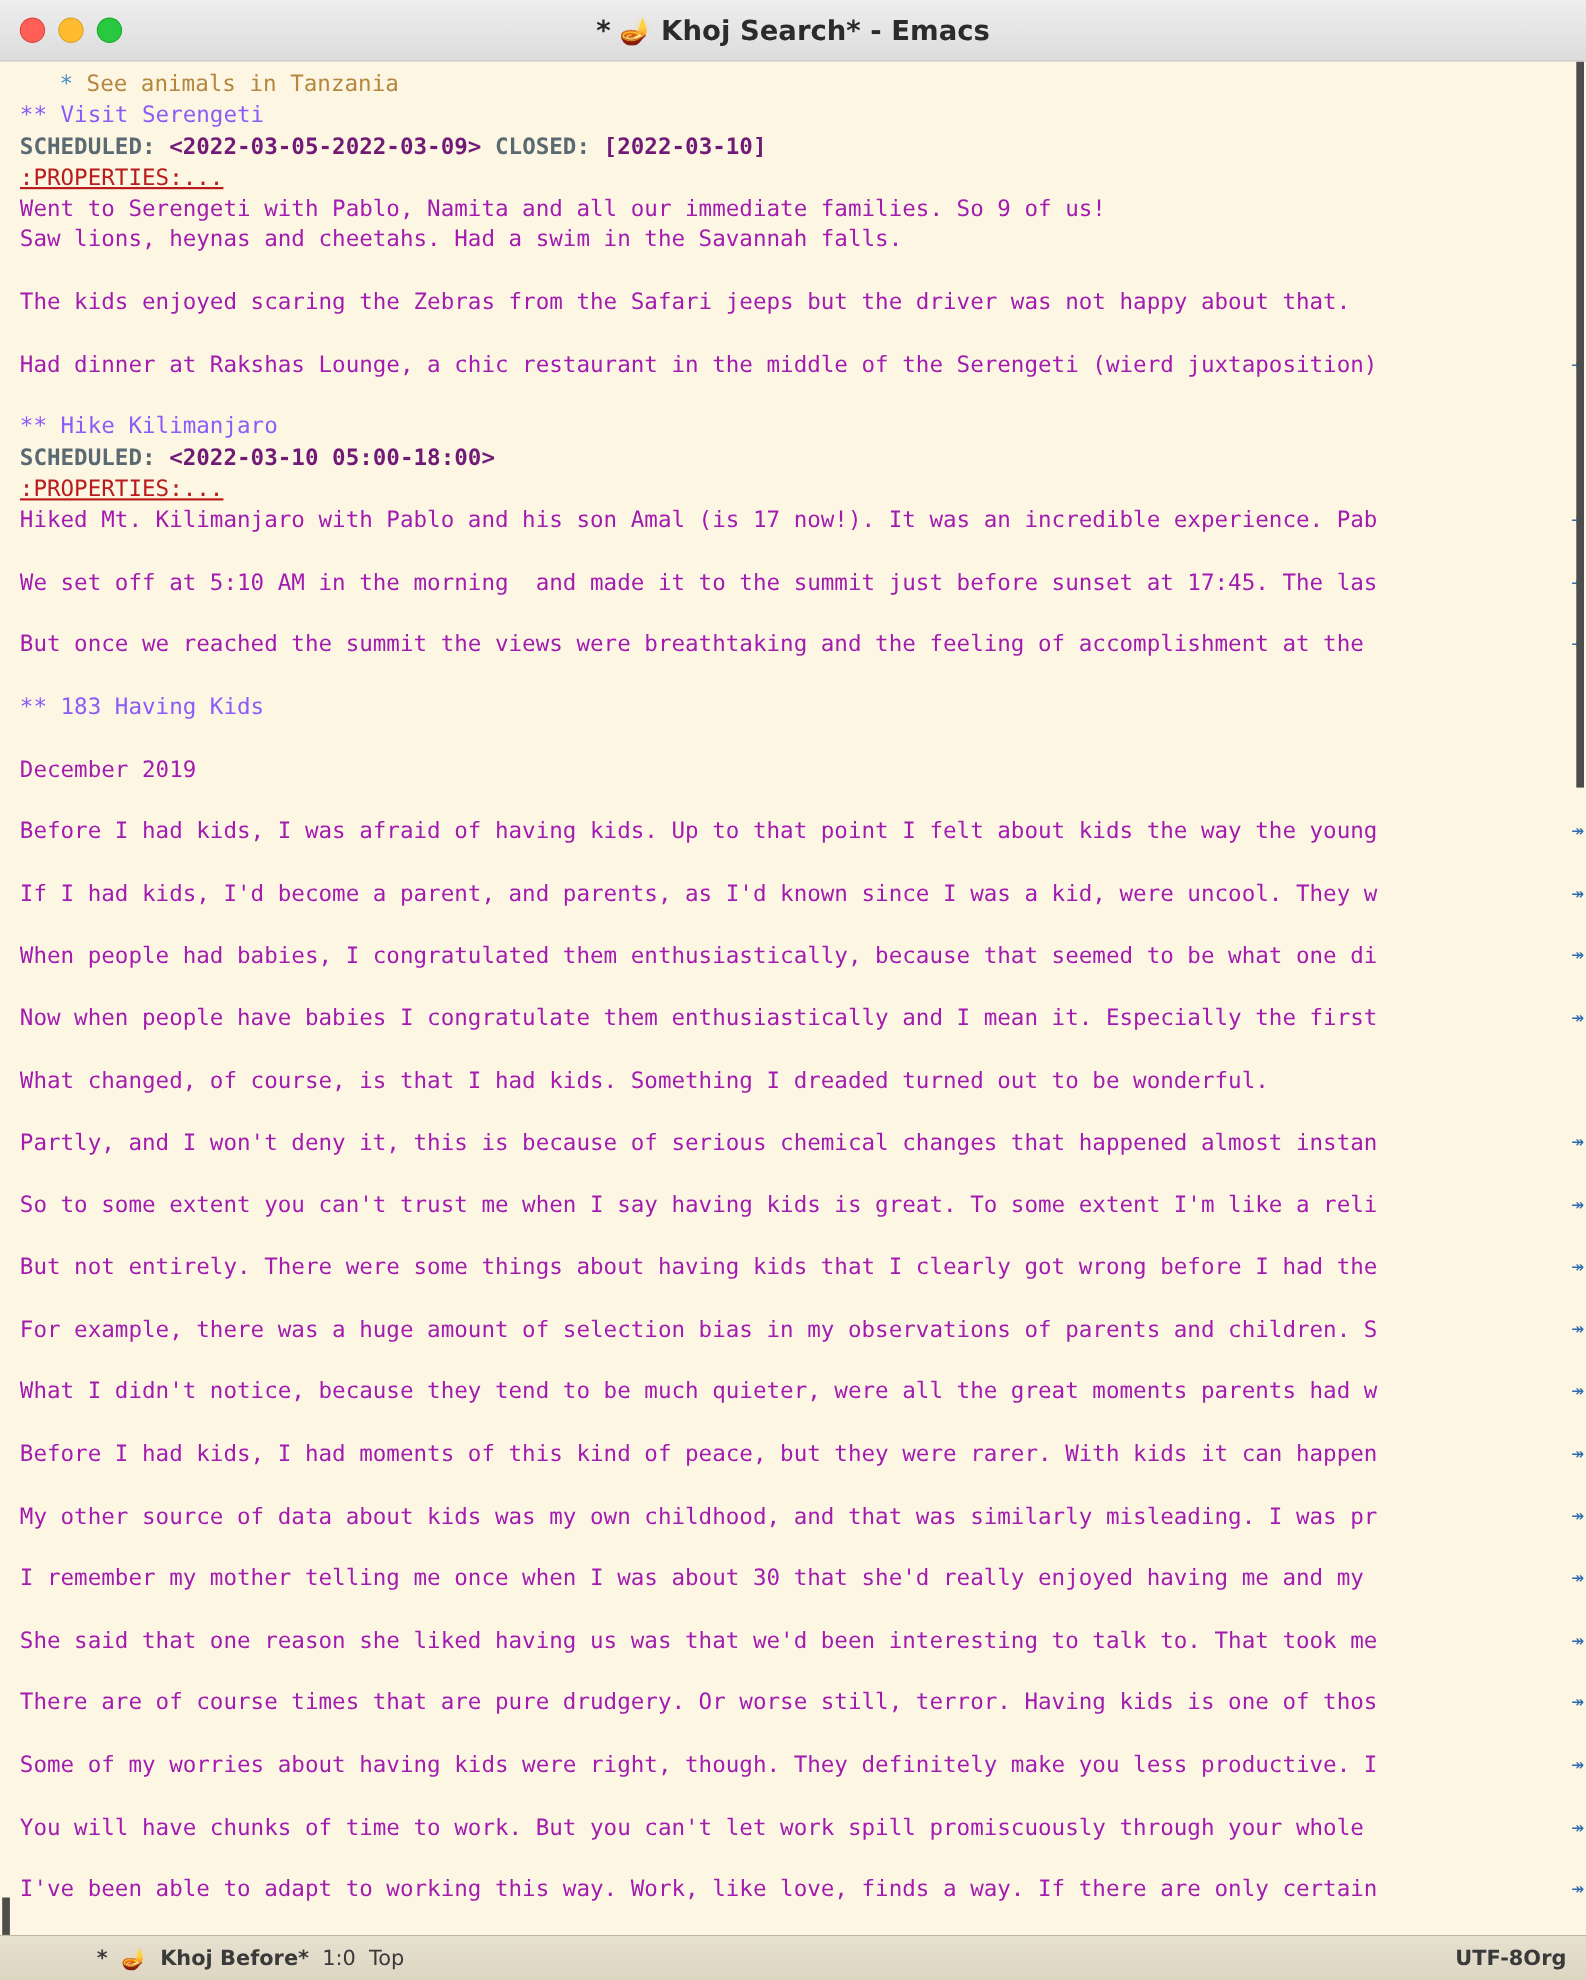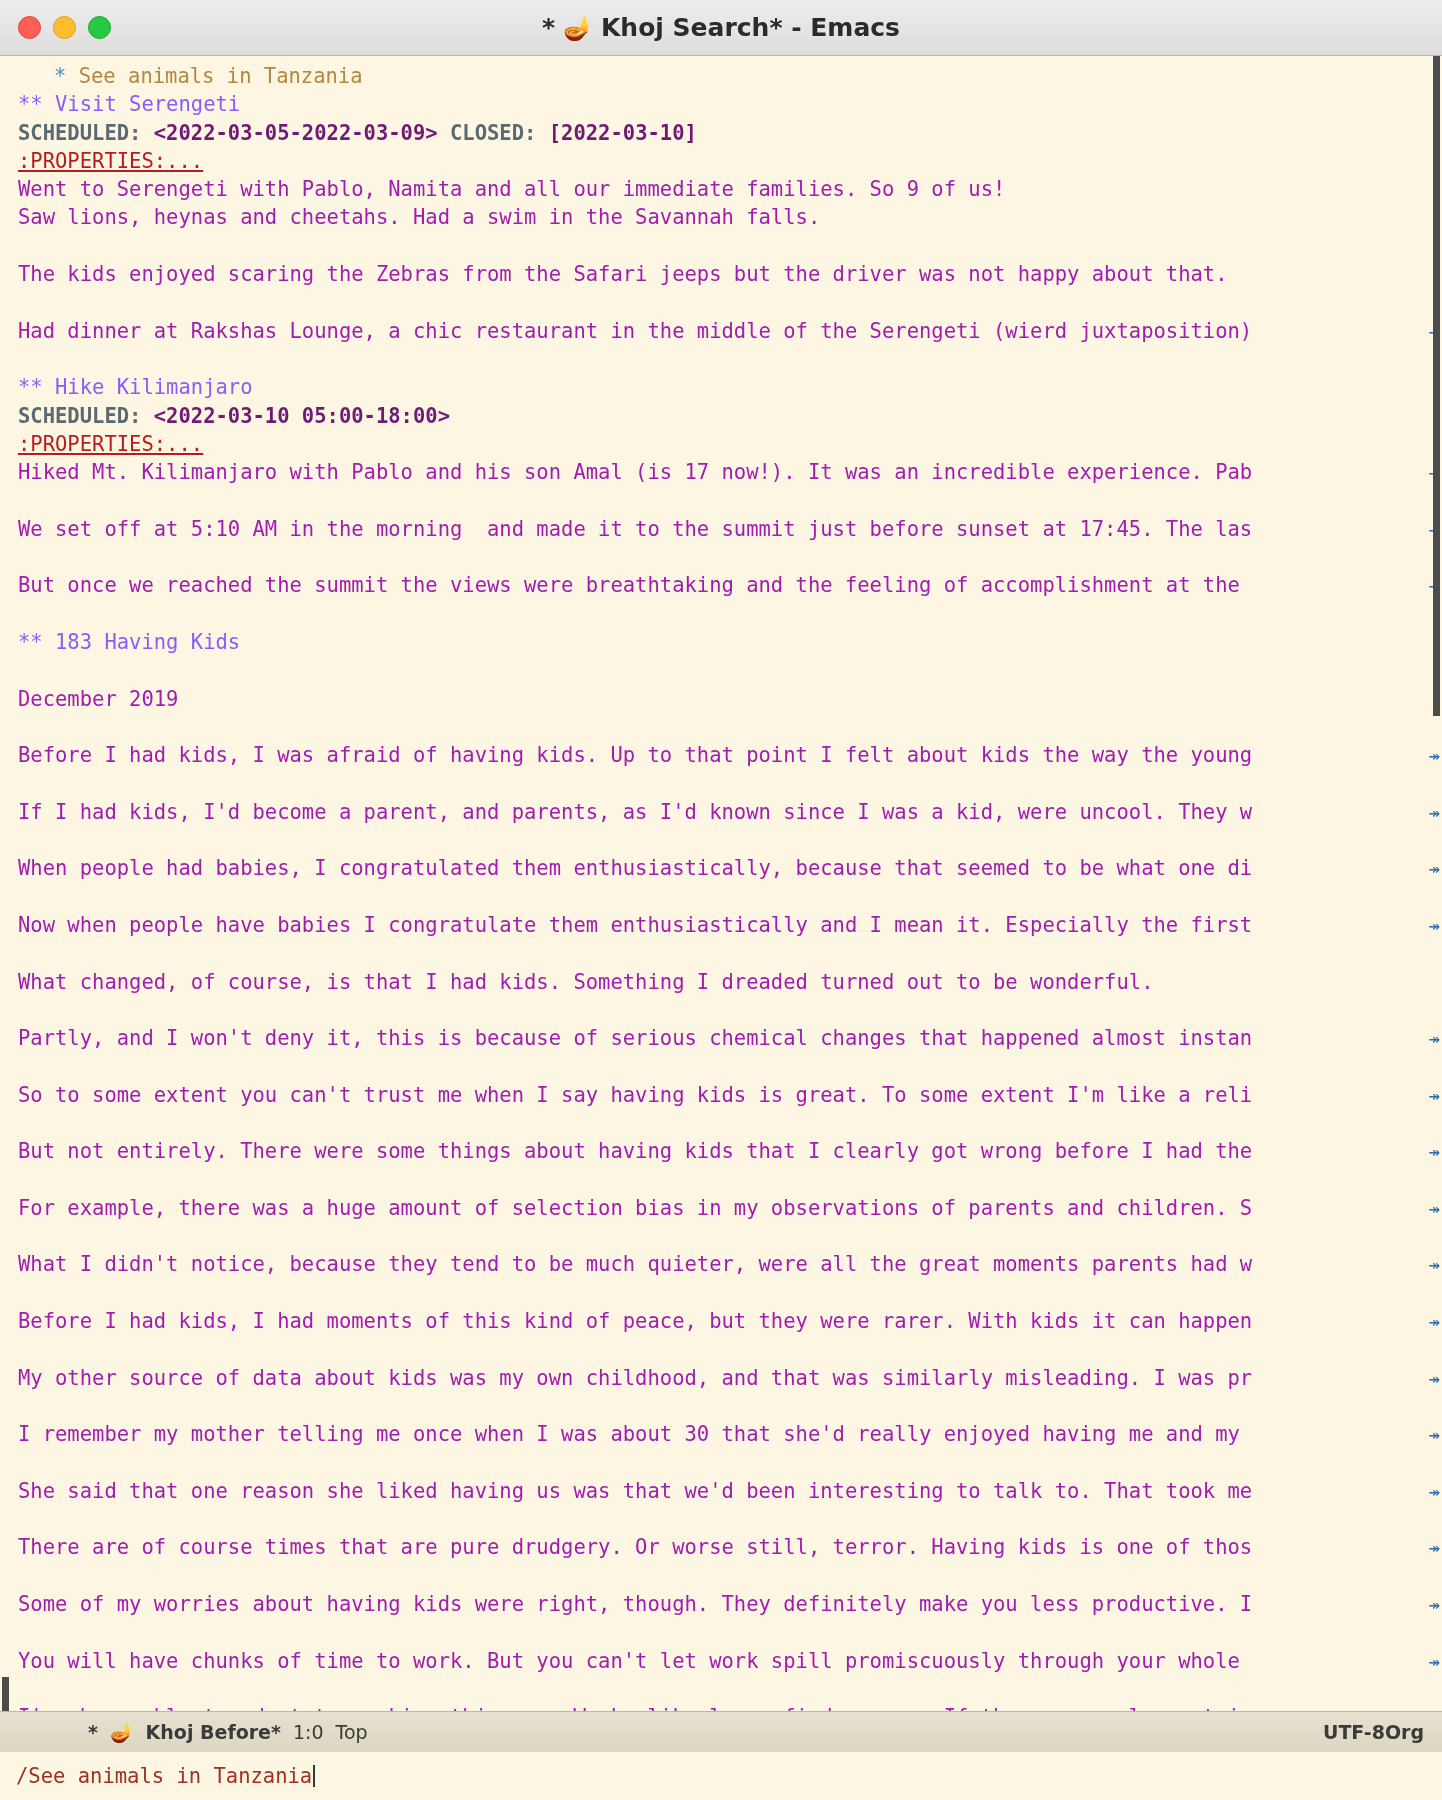--- a/index.html
+++ b/index.html
@@ -204,18 +204,14 @@
       <span class="ml-pos">1:0</span>
       <span class="ml-pos">Top</span>
     </div>
     <div class="spacer"></div>
     <div class="ml-right">
       <span>UTF-8</span>
       <span>Org</span>
     </div>
   </div>
 
-  <div class="minibuffer">
-    <span>/See animals in Tanzania</span>
-      <span class="caret"></span>
-  </div>
 
 </div>
 
 </body></html>

